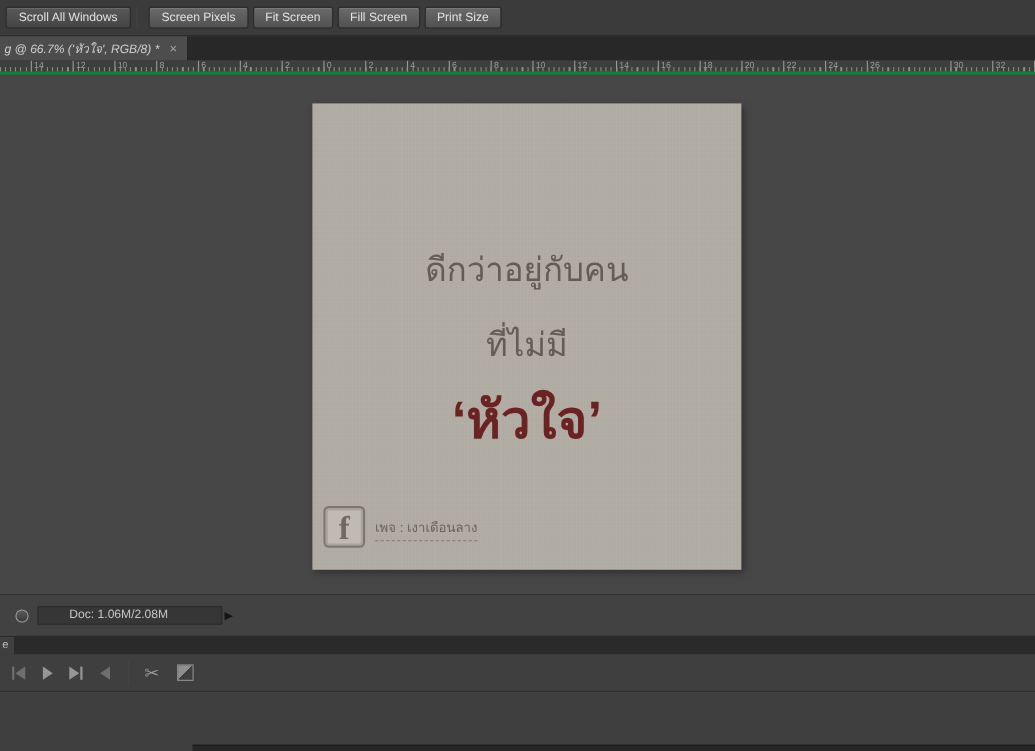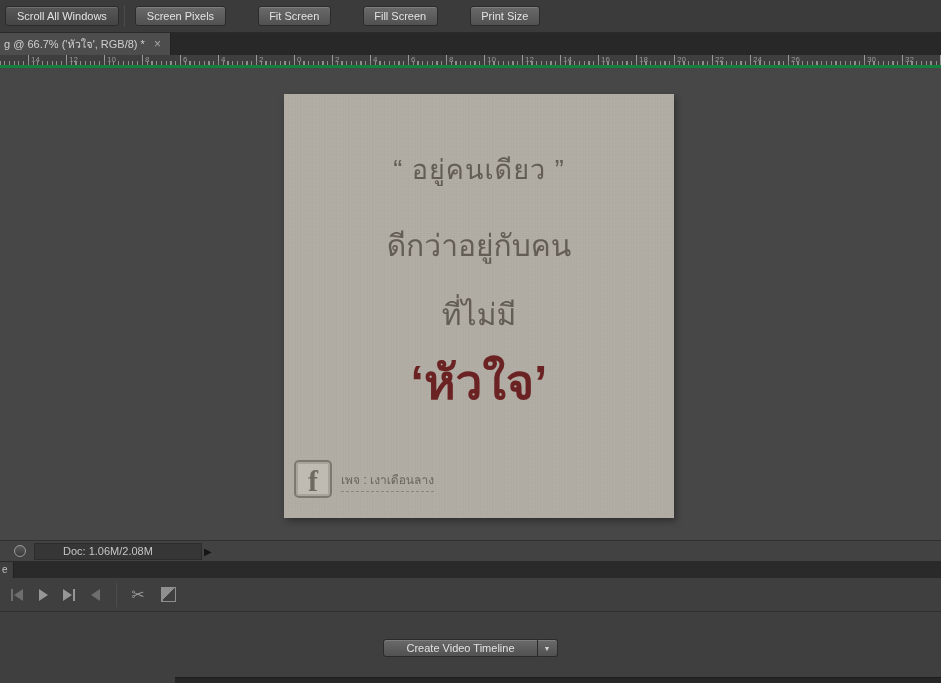--- a/index.html
+++ b/index.html
@@ -11,24 +11,24 @@
   
   .options-bar { height:33px; background:#3b3b3b; border-bottom:1px solid #2a2a2a;
                  display:flex; align-items:center; padding:0 5px; flex:0 0 auto; }
   .ps-btn { background:linear-gradient(#6a6a6a,#515151); border:1px solid #2b2b2b;
             border-radius:3px; color:#e2e2e2; font-size:11px; padding:3px 11px;
             box-shadow:inset 0 1px 0 rgba(255,255,255,.14); cursor:default;
             font-family:"Liberation Sans", sans-serif; }
   .ps-btn.flat { background:linear-gradient(#585858,#454545); margin-right:5px; }
   .vsep { width:1px; height:22px; background:#2a2a2a; border-right:1px solid #4a4a4a;
           margin:0 10px 0 0; }
-  .options-bar .ps-btn + .ps-btn { margin-left:32px;padding-left:10px; }
+  .options-bar .ps-btn + .ps-btn { margin-left:4px;padding-left:10px; }
 
   
-  .tab-bar { height:22px; background:#282828; display:flex; align-items:flex-end; flex:0 0 auto; }
+  .tab-bar { height:22px; background:#282828; display:flex; align-items:flex-end; flex:0 0 auto;font-style:italic; }
   .doc-tab { height:22px; background:#4d4d4d; border-right:1px solid #222;
              display:flex; align-items:center; gap:9px; padding:0 9px 0 4px;
              color:#cfcfcf; font-size:11px; white-space:nowrap; }
   .doc-tab .close { color:#a8a8a8; font-size:12px; cursor:default; }
 
   
   .ruler { height:13px; background:#3e3e3e; border-bottom:3px solid #15803d;
            position:relative; flex:0 0 auto; overflow:hidden; }
   .ruler::after { content:""; position:absolute; left:0; right:0; bottom:0; height:4px;
            background-image:repeating-linear-gradient(to right,#8d8d8d 0 1px,transparent 1px 4.75px);
@@ -52,21 +52,21 @@
   .fb-row { position:absolute; left:10px; top:366px; display:flex; align-items:flex-end; }
   .fb-icon { width:38px; height:38px; background:#c0bbb2; border:2px solid #7d786f;
              border-radius:5px; box-shadow:inset 0 0 0 2px #a9a49b;
              display:flex; align-items:flex-end; justify-content:center;
              color:#6f6a61; font-size:30px; line-height:30px; font-weight:bold;
              font-family:"Liberation Serif", serif; }
   .fb-caption { margin:0 4px 6px 9px; font-size:12px; color:#6b655c;
                 border-bottom:1px dashed #8a847a; padding-bottom:2px; }
 
   
-  .status-bar { height:21px; background:#424242; border-top:1px solid #303030;
+  .status-bar { height:38px; background:#424242; border-top:1px solid #303030;
                 display:flex; align-items:center; flex:0 0 auto; }
   .status-icon { width:12px; height:12px; border:1px solid #9a9a9a; border-radius:50%;
                  margin:0 8px 0 14px; background:linear-gradient(#5a5a5a,#3a3a3a); }
   .doc-size { background:#363636; border:1px solid #2c2c2c; color:#c6c6c6; font-size:11px;
               height:17px; line-height:15px; width:168px; padding-left:28px; }
   .status-arrow { color:#151515; font-size:10px; margin-left:2px; background:none; border:none; }
 
   
   .panel-strip { height:17px; background:#2a2a2a; display:flex; align-items:flex-end; flex:0 0 auto; }
   .panel-tab { height:16px; background:#3f3f3f; color:#c0c0c0; font-size:10px;
@@ -144,21 +144,20 @@
       <span class="ruler-label" style="left: 750px;">24</span>
       <span class="ruler-label" style="left: 788px;">26</span>
       <span class="ruler-label" style="left: 826px; margin-top: 16px;">28</span>
       <span class="ruler-label" style="left: 864px;">30</span>
       <span class="ruler-label" style="left: 902px;">32</span>
       <span class="ruler-label" style="left: 940px;">34</span>
     </div>
 
   <div class="canvas">
     <div class="artwork">
-      <div class="art-line art-line1">“ อยู่คนเดียว ”</div>
       <div class="art-line art-line2">ดีกว่าอยู่กับคน</div>
       <div class="art-line art-line3">ที่ไม่มี</div>
       <div class="art-line art-line4">‘หัวใจ’</div>
       <div class="fb-row">
         <div class="fb-icon">f</div>
         <div class="fb-caption">เพจ : เงาเดือนลาง</div>
       </div>
     </div>
   </div>
 
@@ -185,20 +184,16 @@
         <i class="tri-r"></i>
           <i class="bar"></i>
       </span>
       <span class="t-icon dim">
         <i class="tri-l"></i>
       </span>
       <span class="tl-sep"></span>
       <span class="scissors">✂</span>
       <span class="transition-icon"></span>
     </div>
-    <div class="create-row">
-      <button class="create-btn">Create Video Timeline</button>
-      <button class="create-drop">▼</button>
-    </div>
     <div class="hscrollbar"></div>
   </div>
 
 </div>
 
 </body></html>

